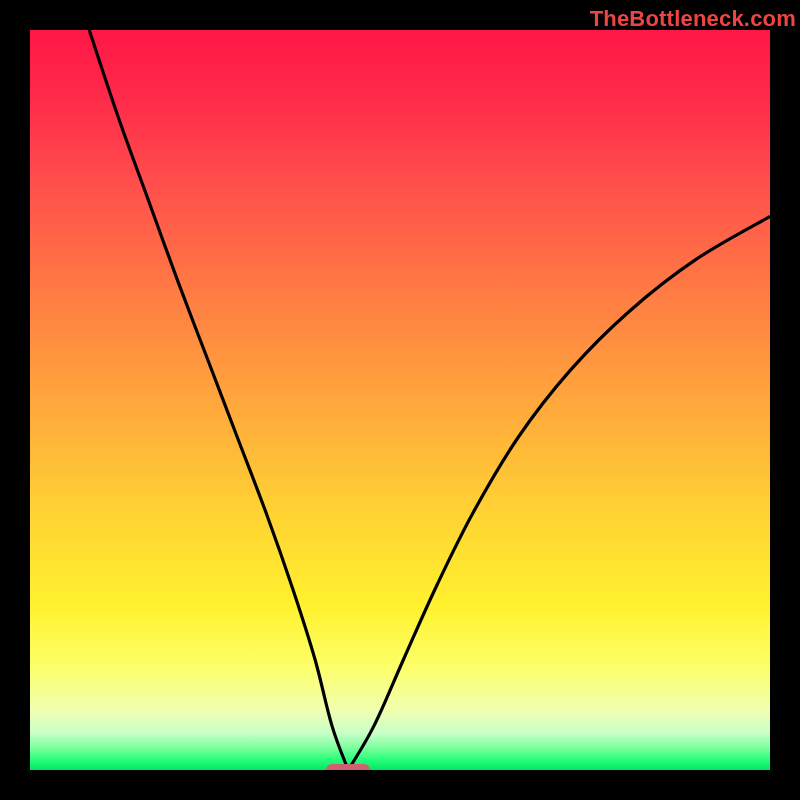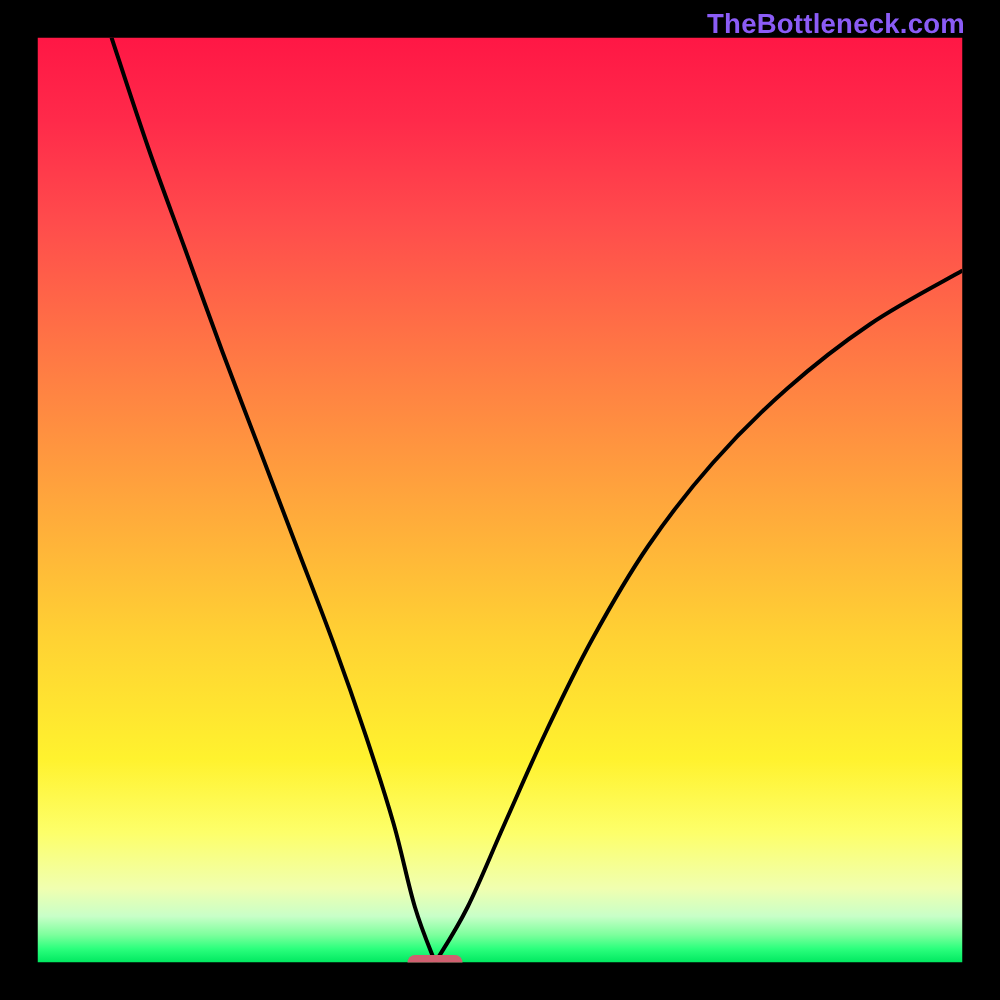--- a/index.html
+++ b/index.html
@@ -59,24 +59,24 @@
   .marker {
     position: absolute;
     background: #d06070;
     border-radius: 6px;
     height: 12px;
     width: 44px;
   }
   .watermark {
     position: absolute;
     top: 6px;
-    right: 28px;
+    right: 4px;
     font-size: 22px;
     font-weight: 600;
-    color: #8b5cf6;
+    color: #ef4444;
     letter-spacing: 0.2px;
   }
 </style>
 </head>
 <body>
 
 <div class="frame">
 
   <div class="watermark">TheBottleneck.com</div>
 

